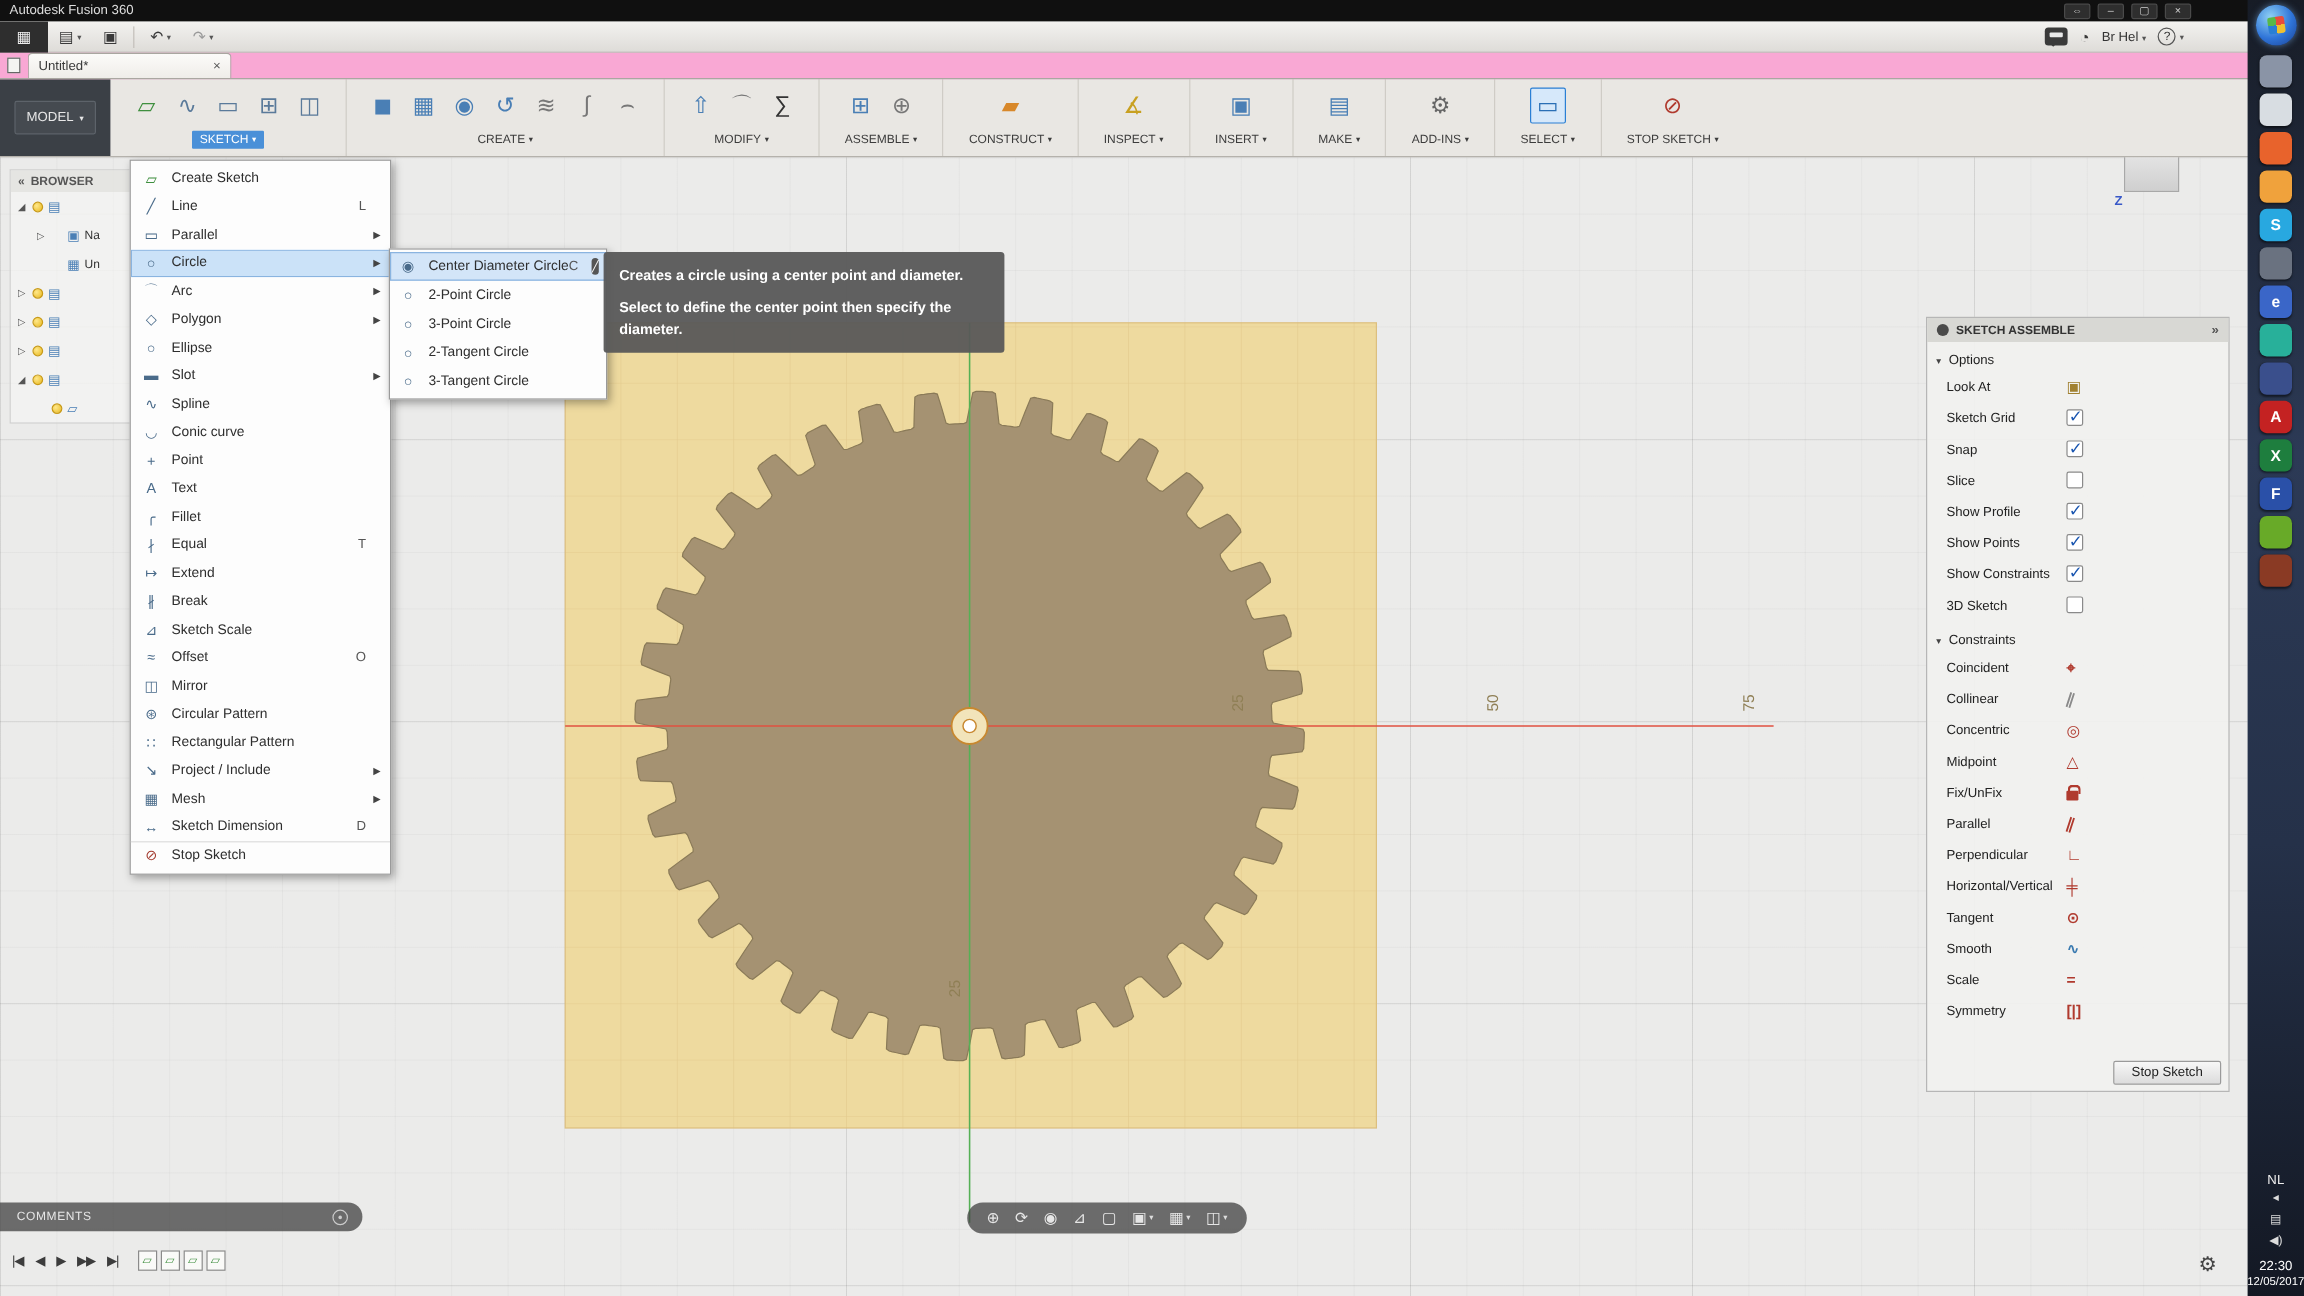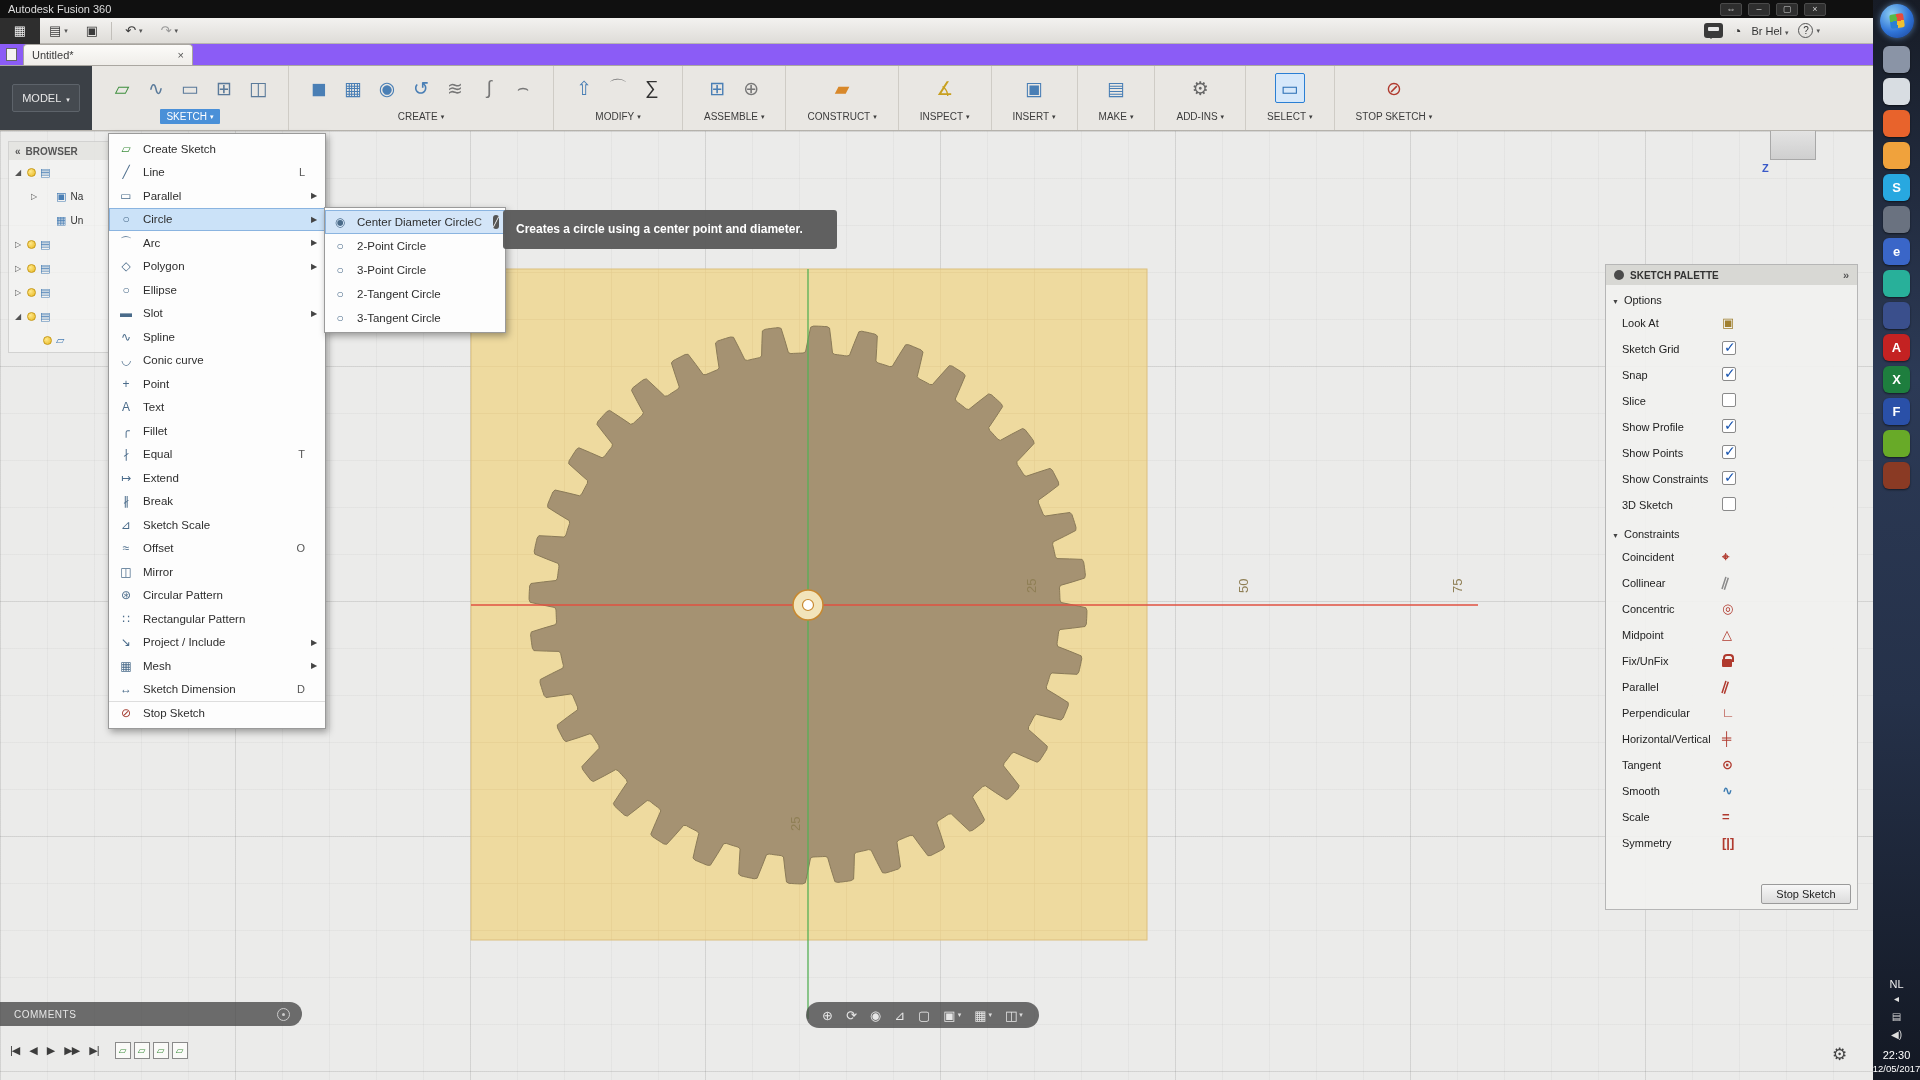--- a/index.html
+++ b/index.html
@@ -20,21 +20,21 @@
   .tsep{width:1px;height:18px;background:#c2bfba;margin:0 4px}
   .user-zone{margin-left:auto;margin-right:100px;display:flex;align-items:center;gap:10px}
   .bubble{width:19px;height:15px;background:#3a3a3a;border-radius:3px;position:relative}
   .bubble::before{content:"";position:absolute;left:4px;top:4px;width:11px;height:4px;background:#e8e8e8;border-radius:1px}
   .bubble::after{content:"";position:absolute;left:4px;bottom:-4px;border:3px solid transparent;border-top-color:#3a3a3a}
   .clockg{font-size:14px;color:#3a3a3a}
   .uname{font-size:11px;color:#333}
   .helpq{width:15px;height:15px;border:1px solid #555;border-radius:50%;font-size:10px;display:flex;align-items:center;justify-content:center;color:#333}
 
   
-  .tabbar{position:absolute;left:0;top:44px;width:1920px;height:22px;background:#8b5cf6;border-bottom:1px solid #aaa7a1;display:flex;align-items:flex-end;z-index:50}
+  .tabbar{position:absolute;left:0;top:44px;width:1920px;height:22px;background:#f9a8d4;border-bottom:1px solid #aaa7a1;display:flex;align-items:flex-end;z-index:50}
   .tab-docic{width:11px;height:13px;border:1px solid #666;background:#f4f4f2;margin:0 4px 4px 6px;position:relative}
   .tab{width:170px;height:21px;margin-left:2px;background:linear-gradient(#fcfbf9,#efede9);border:1px solid #a9a6a0;border-bottom:none;border-radius:4px 4px 0 0;display:flex;align-items:center;padding:0 8px;font-size:11px;color:#3a3a3a}
   .tab-close{margin-left:auto;font-size:11px;color:#555}
 
   
   .ribbon{position:absolute;left:0;top:66px;width:1920px;height:65px;background:#e9e7e3;border-bottom:1px solid #b5b2ac;z-index:40}
   .model-zone{position:absolute;left:0;top:0;width:92px;height:100%;background:#3b4046;display:flex;align-items:center;justify-content:center}
   .model-btn{background:#454a50;border:1px solid #5d636a;color:#e8e8e8;font-size:11px;padding:7px 9px;border-radius:2px;white-space:nowrap}
   .model-btn::after{content:"▾";font-size:7px;margin-left:5px}
   .rgroups{position:absolute;left:92px;top:0;right:47px;height:100%;display:flex}
@@ -379,21 +379,21 @@
         <span class="bulb show"></span>
         <span class="b-ic">▱</span>
         <span></span>
       </div>
     </div>
 </div>
 
 <div class="palette">
   <div class="p-head">
     <span class="p-dot"></span>
-    <span>SKETCH PALETTE</span>
+    <span>SKETCH ASSEMBLE</span>
     <span class="p-exp">»</span>
   </div>
   <div class="p-sec">Options</div>
   <div>
 
       <div class="prow">
         <span class="plab">Look At</span>
         <span class="pctl">
 
           <span class="pbtn show">▣</span>
@@ -802,20 +802,21 @@
         <span class="mi-ic" style="color: rgb(74, 107, 138);">○</span>
         <span class="mi-lb">3-Tangent Circle</span>
         <span class="mi-sc"></span>
 
       </div>
     </div>
 </div>
 
 <div class="tip">
   <p>Creates a circle using a center point and diameter.</p>
+  <p>Select to define the center point then specify the diameter.</p>
 </div>
 
 <div class="taskbar">
   <span class="orb"></span>
   <div class="dock">
 
   <span class="dk" style="background: rgb(138, 148, 166);"></span>
       <span class="dk" style="background: rgb(216, 221, 226);"></span>
       <span class="dk" style="background: rgb(232, 99, 44);"></span>
       <span class="dk" style="background: rgb(240, 162, 60);"></span>

